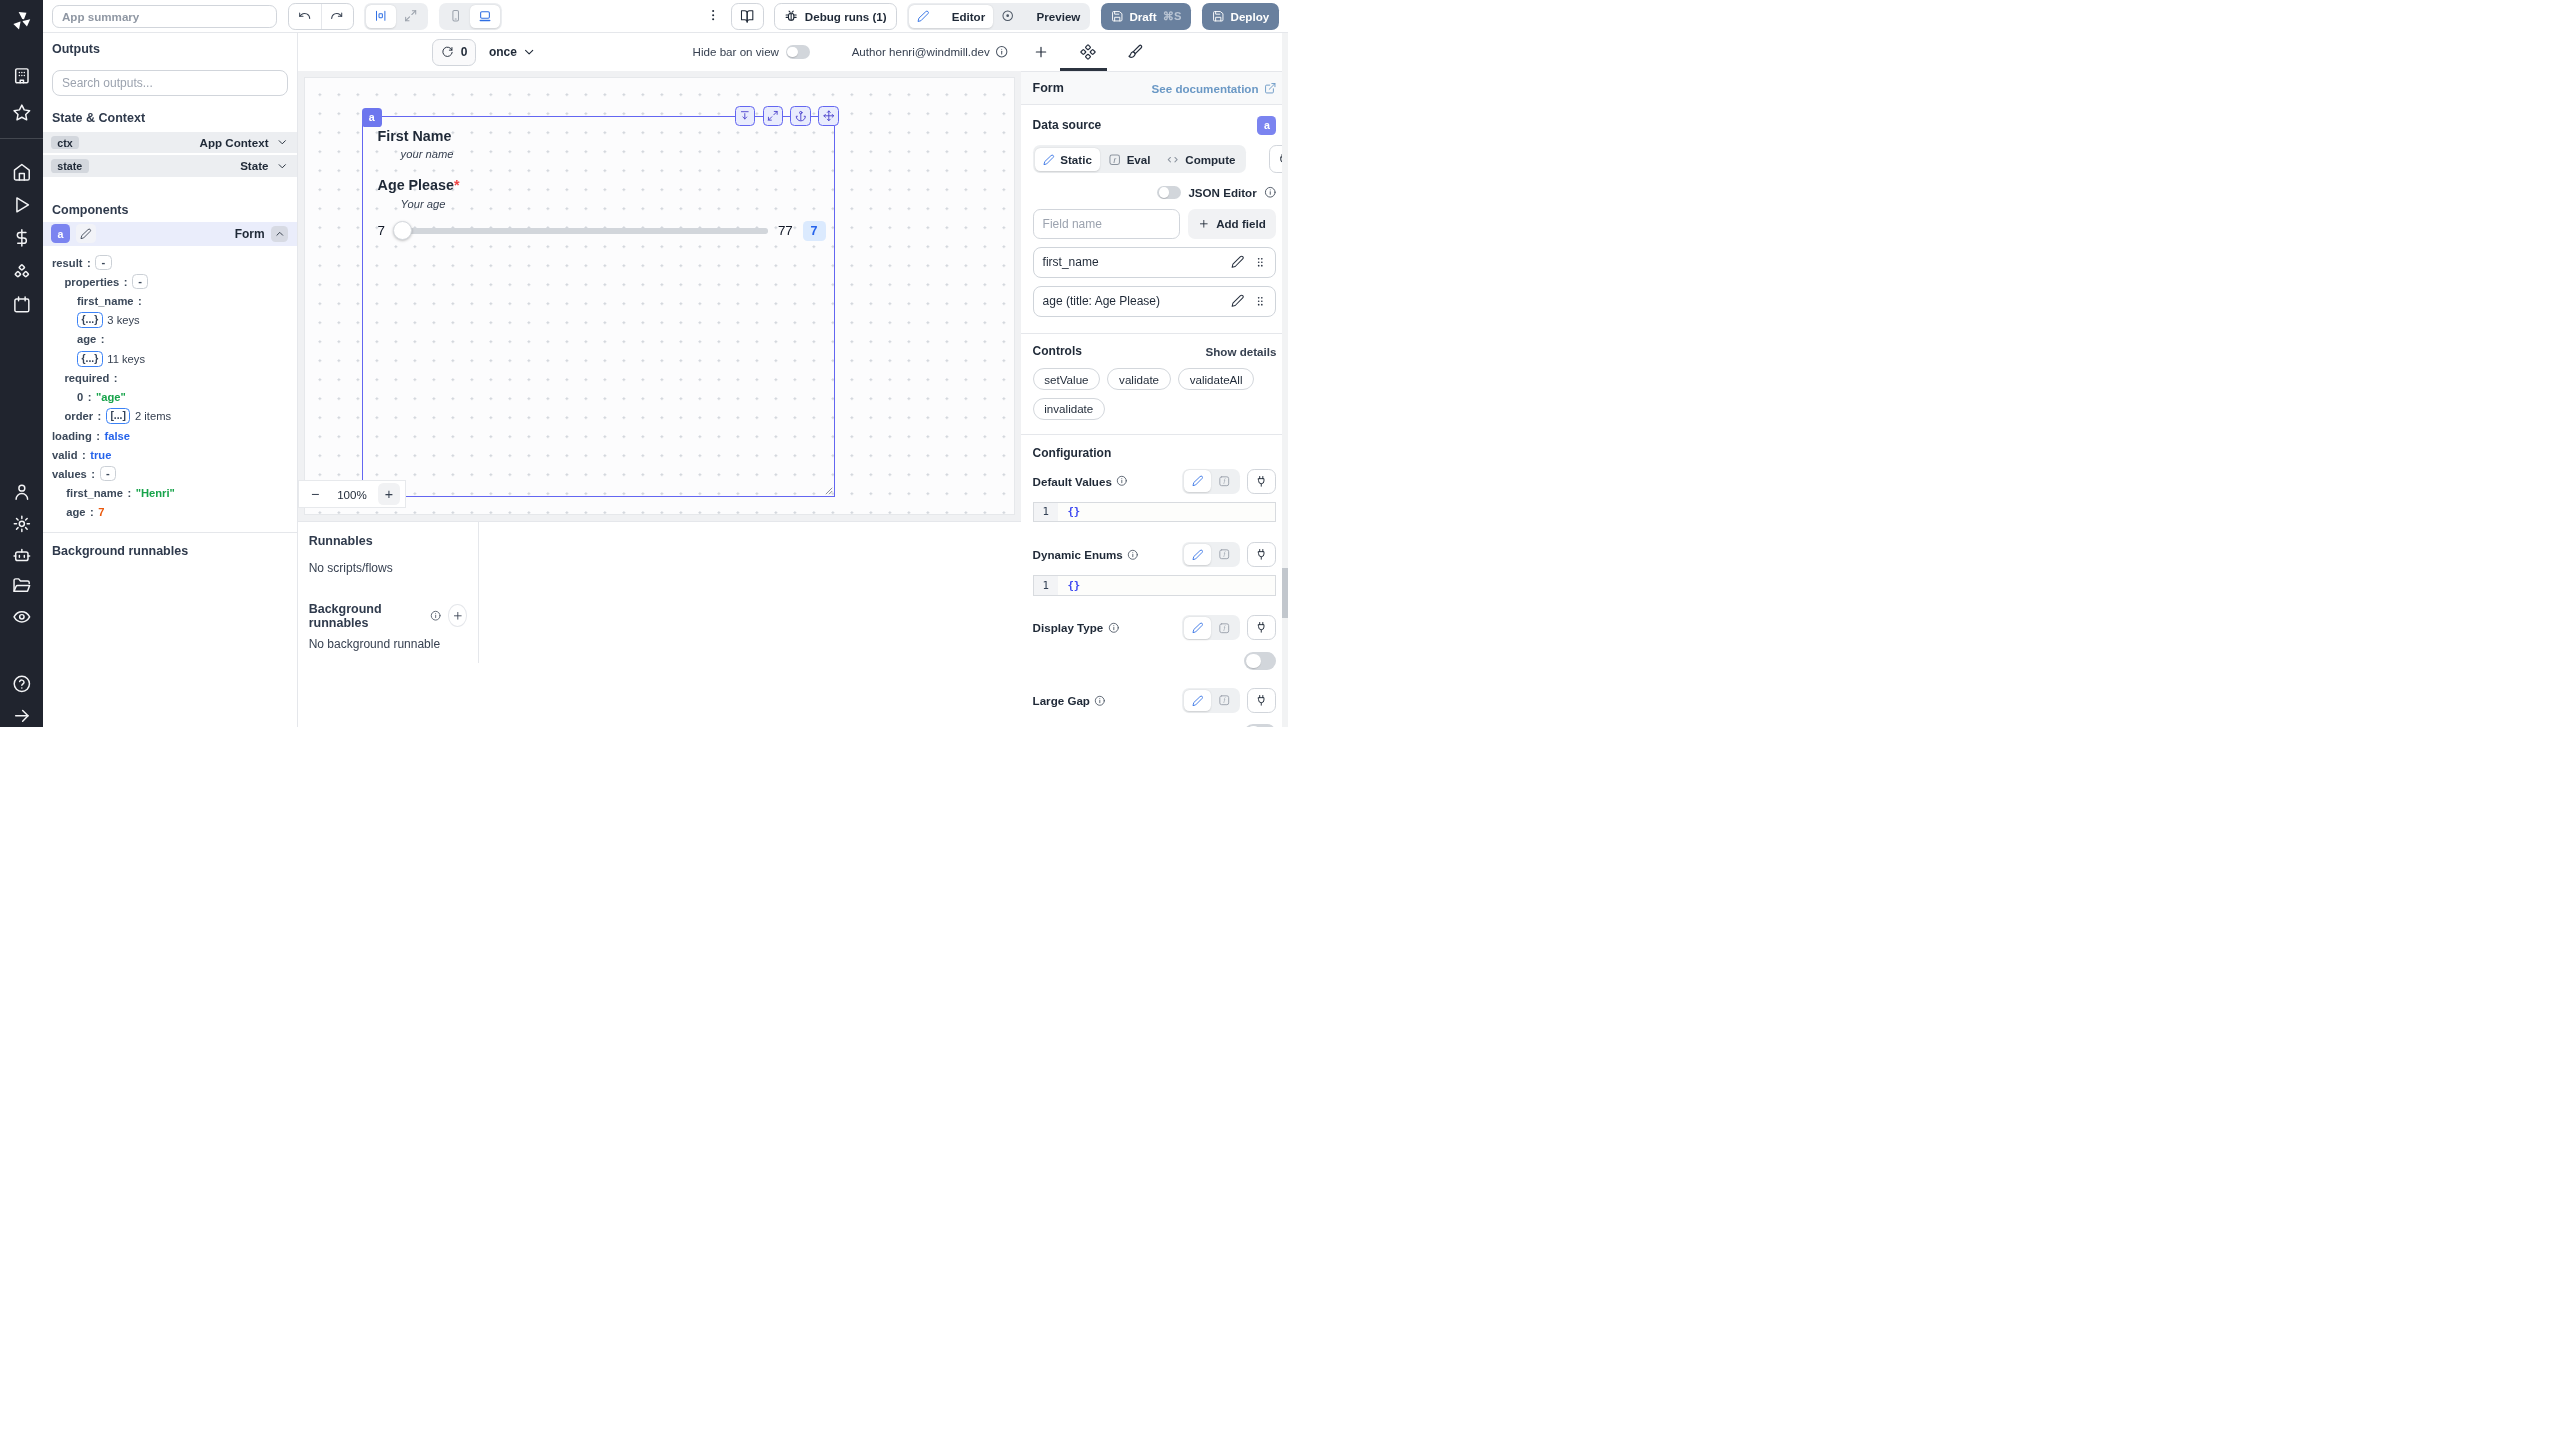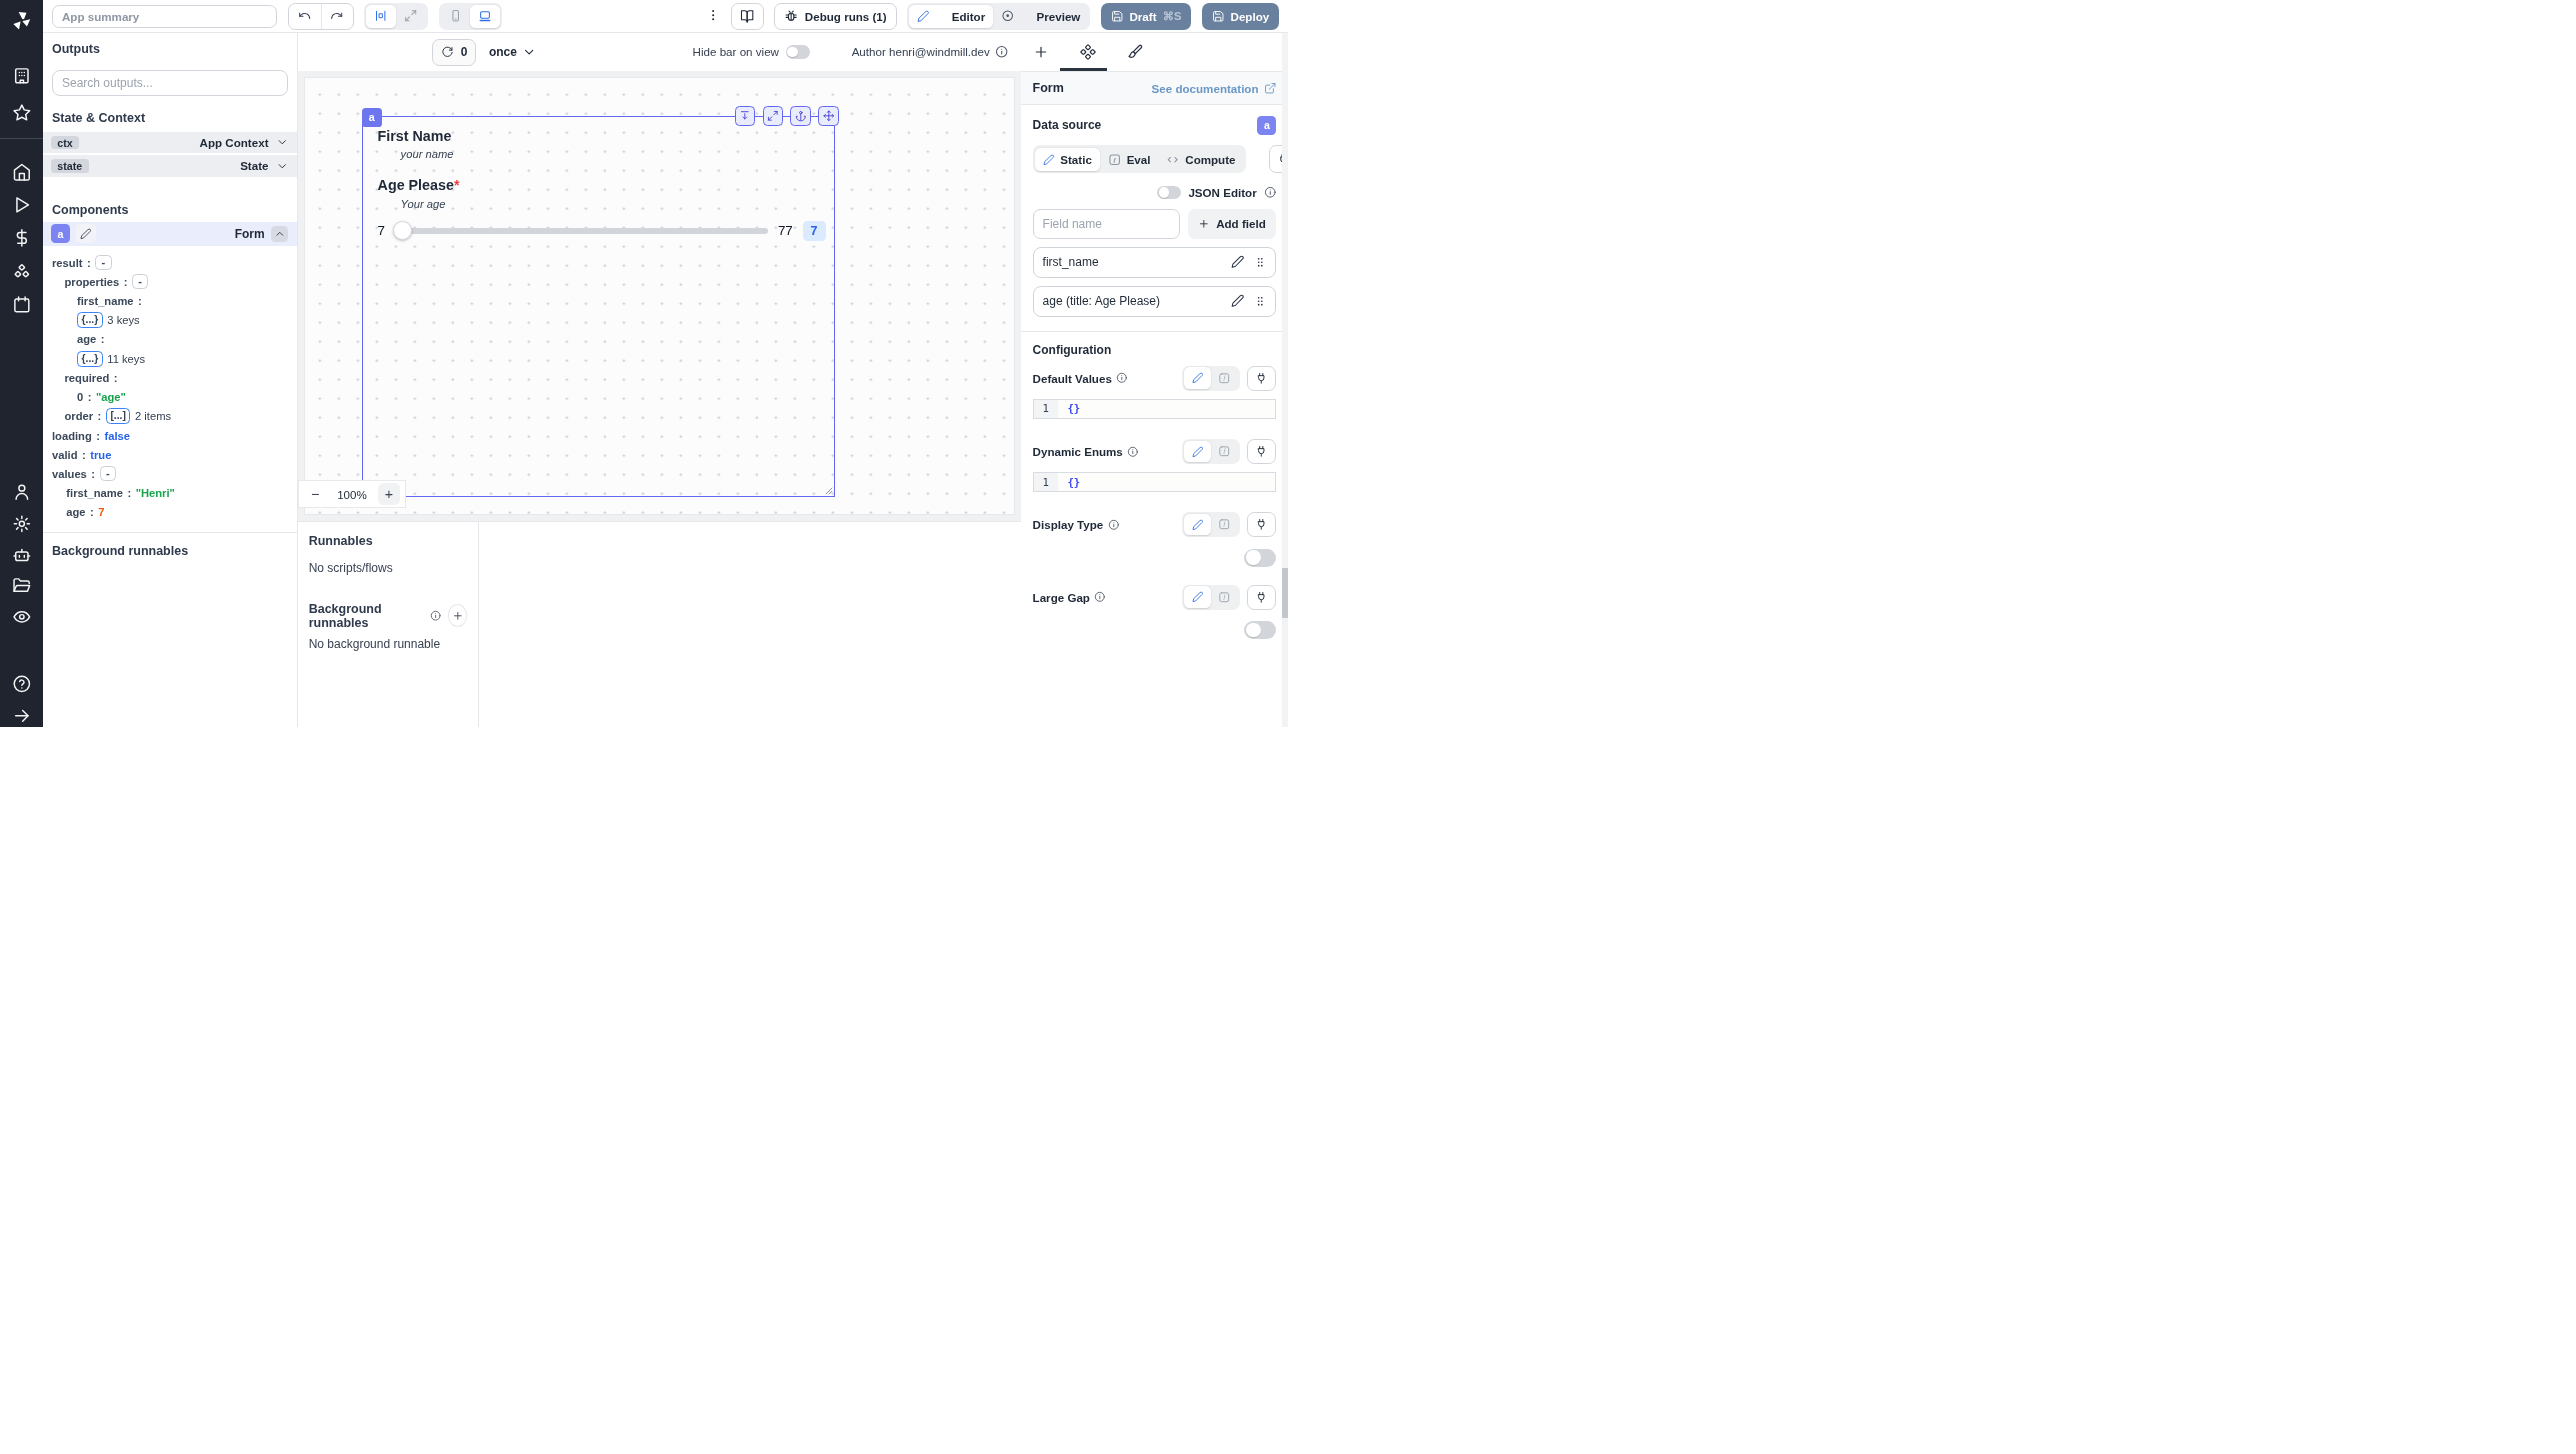--- a/index.html
+++ b/index.html
@@ -84,21 +84,21 @@
   .slider-row { margin-top:10.7px; display:flex; align-items:center; gap:9.8px; width:448px; }
   .s-min,.s-max { font-size:13.4px; color:#111827; }
   .s-track { flex:1; height:5.4px; background:#d2d6db; border-radius:2.7px; position:relative; }
   .s-knob { position:absolute; left:-1.8px; top:-7.2px; width:19px; height:19px; background:#fff; border:0.9px solid #d5d9de; border-radius:50%; box-shadow:0 0.9px 2.7px rgba(0,0,0,.25); cursor:pointer; }
   .s-chip { width:23px; height:20.6px; background:#dbeafe; border-radius:4.5px; color:#2563eb; font-size:12.5px; font-weight:600; display:flex; align-items:center; justify-content:center; }
   .zoombar { position:absolute; left:0px; top:409px; width:108px; height:28px; background:#fff; border:0.9px solid #e7e9ec; display:flex; align-items:center; justify-content:space-between; padding:0 5.4px; z-index:5; }
   .zoombar .zbtn { width:21.5px; height:21.5px; display:flex; align-items:center; justify-content:center; color:#374151; font-size:14.3px; cursor:pointer; border-radius:5.4px; }
   .zoombar .zbtn.plus { background:#f1f2f4; }
   .zoomval { font-size:11.6px; color:#1f2937; }
 
-  .bottom { height:206px; background:#fff; border-top:0.9px solid #e5e7eb; display:flex; }
+  .bottom { height:206px; background:#fff; border-top:0.9px solid #e5e7eb; display:flex;flex-direction:column; }
   .bottom-left { width:181px; border-right:0.9px solid #e5e7eb; padding:11.6px 10.7px; }
   .bl-title { font-size:12.5px; font-weight:700; color:#2f3a4c; }
   .bl-empty { margin-top:13.4px; font-size:12px; color:#374151; }
   .bg-row { margin-top:27px; display:flex; align-items:center; gap:6.3px; }
   .plus-circle { width:23px; height:23px; border:0.9px solid #e5e7eb; border-radius:50%; display:flex; align-items:center; justify-content:center; color:#374151; cursor:pointer; }
 
   
   .rp { position:absolute; left:1021px; top:33px; width:267px; height:694px; background:#fff; overflow:hidden; }
   .rp-tabs { height:38px; position:relative; display:flex; align-items:center; padding-left:11.6px; gap:31px; color:#27303f; }
   .rp-tabs .rtab { width:16px; height:16px; cursor:pointer; }
@@ -706,20 +706,32 @@
             <circle cx="15" cy="5.5" r="1.6"></circle>
             <circle cx="9" cy="12" r="1.6"></circle>
             <circle cx="15" cy="12" r="1.6"></circle>
             <circle cx="9" cy="18.5" r="1.6"></circle>
             <circle cx="15" cy="18.5" r="1.6"></circle>
           </svg>
       </span>
     </div>
   </div>
 
+  <div class="sect" style="margin-top:5.4px">
+    <div class="sect-h">
+      <span class="sect-title">Controls</span>
+      <span class="link-plain">Show details</span>
+    </div>
+    <div class="pills">
+      <span class="pill">setValue</span>
+      <span class="pill">validate</span>
+      <span class="pill">validateAll</span>
+      <span class="pill">invalidate</span>
+    </div>
+  </div>
 
   <div class="sect" style="margin-top:3.6px">
     <div class="sect-title">Configuration</div>
 
     <div class="cfg-item first">
       <div class="cfg-h">
         <span class="cfg-label">
             <span>Default Values</span>
           <svg width="11.6" height="11.6" viewBox="0 0 24 24" class="ic info-ic">
               <circle cx="12" cy="12" r="9.3"></circle>

